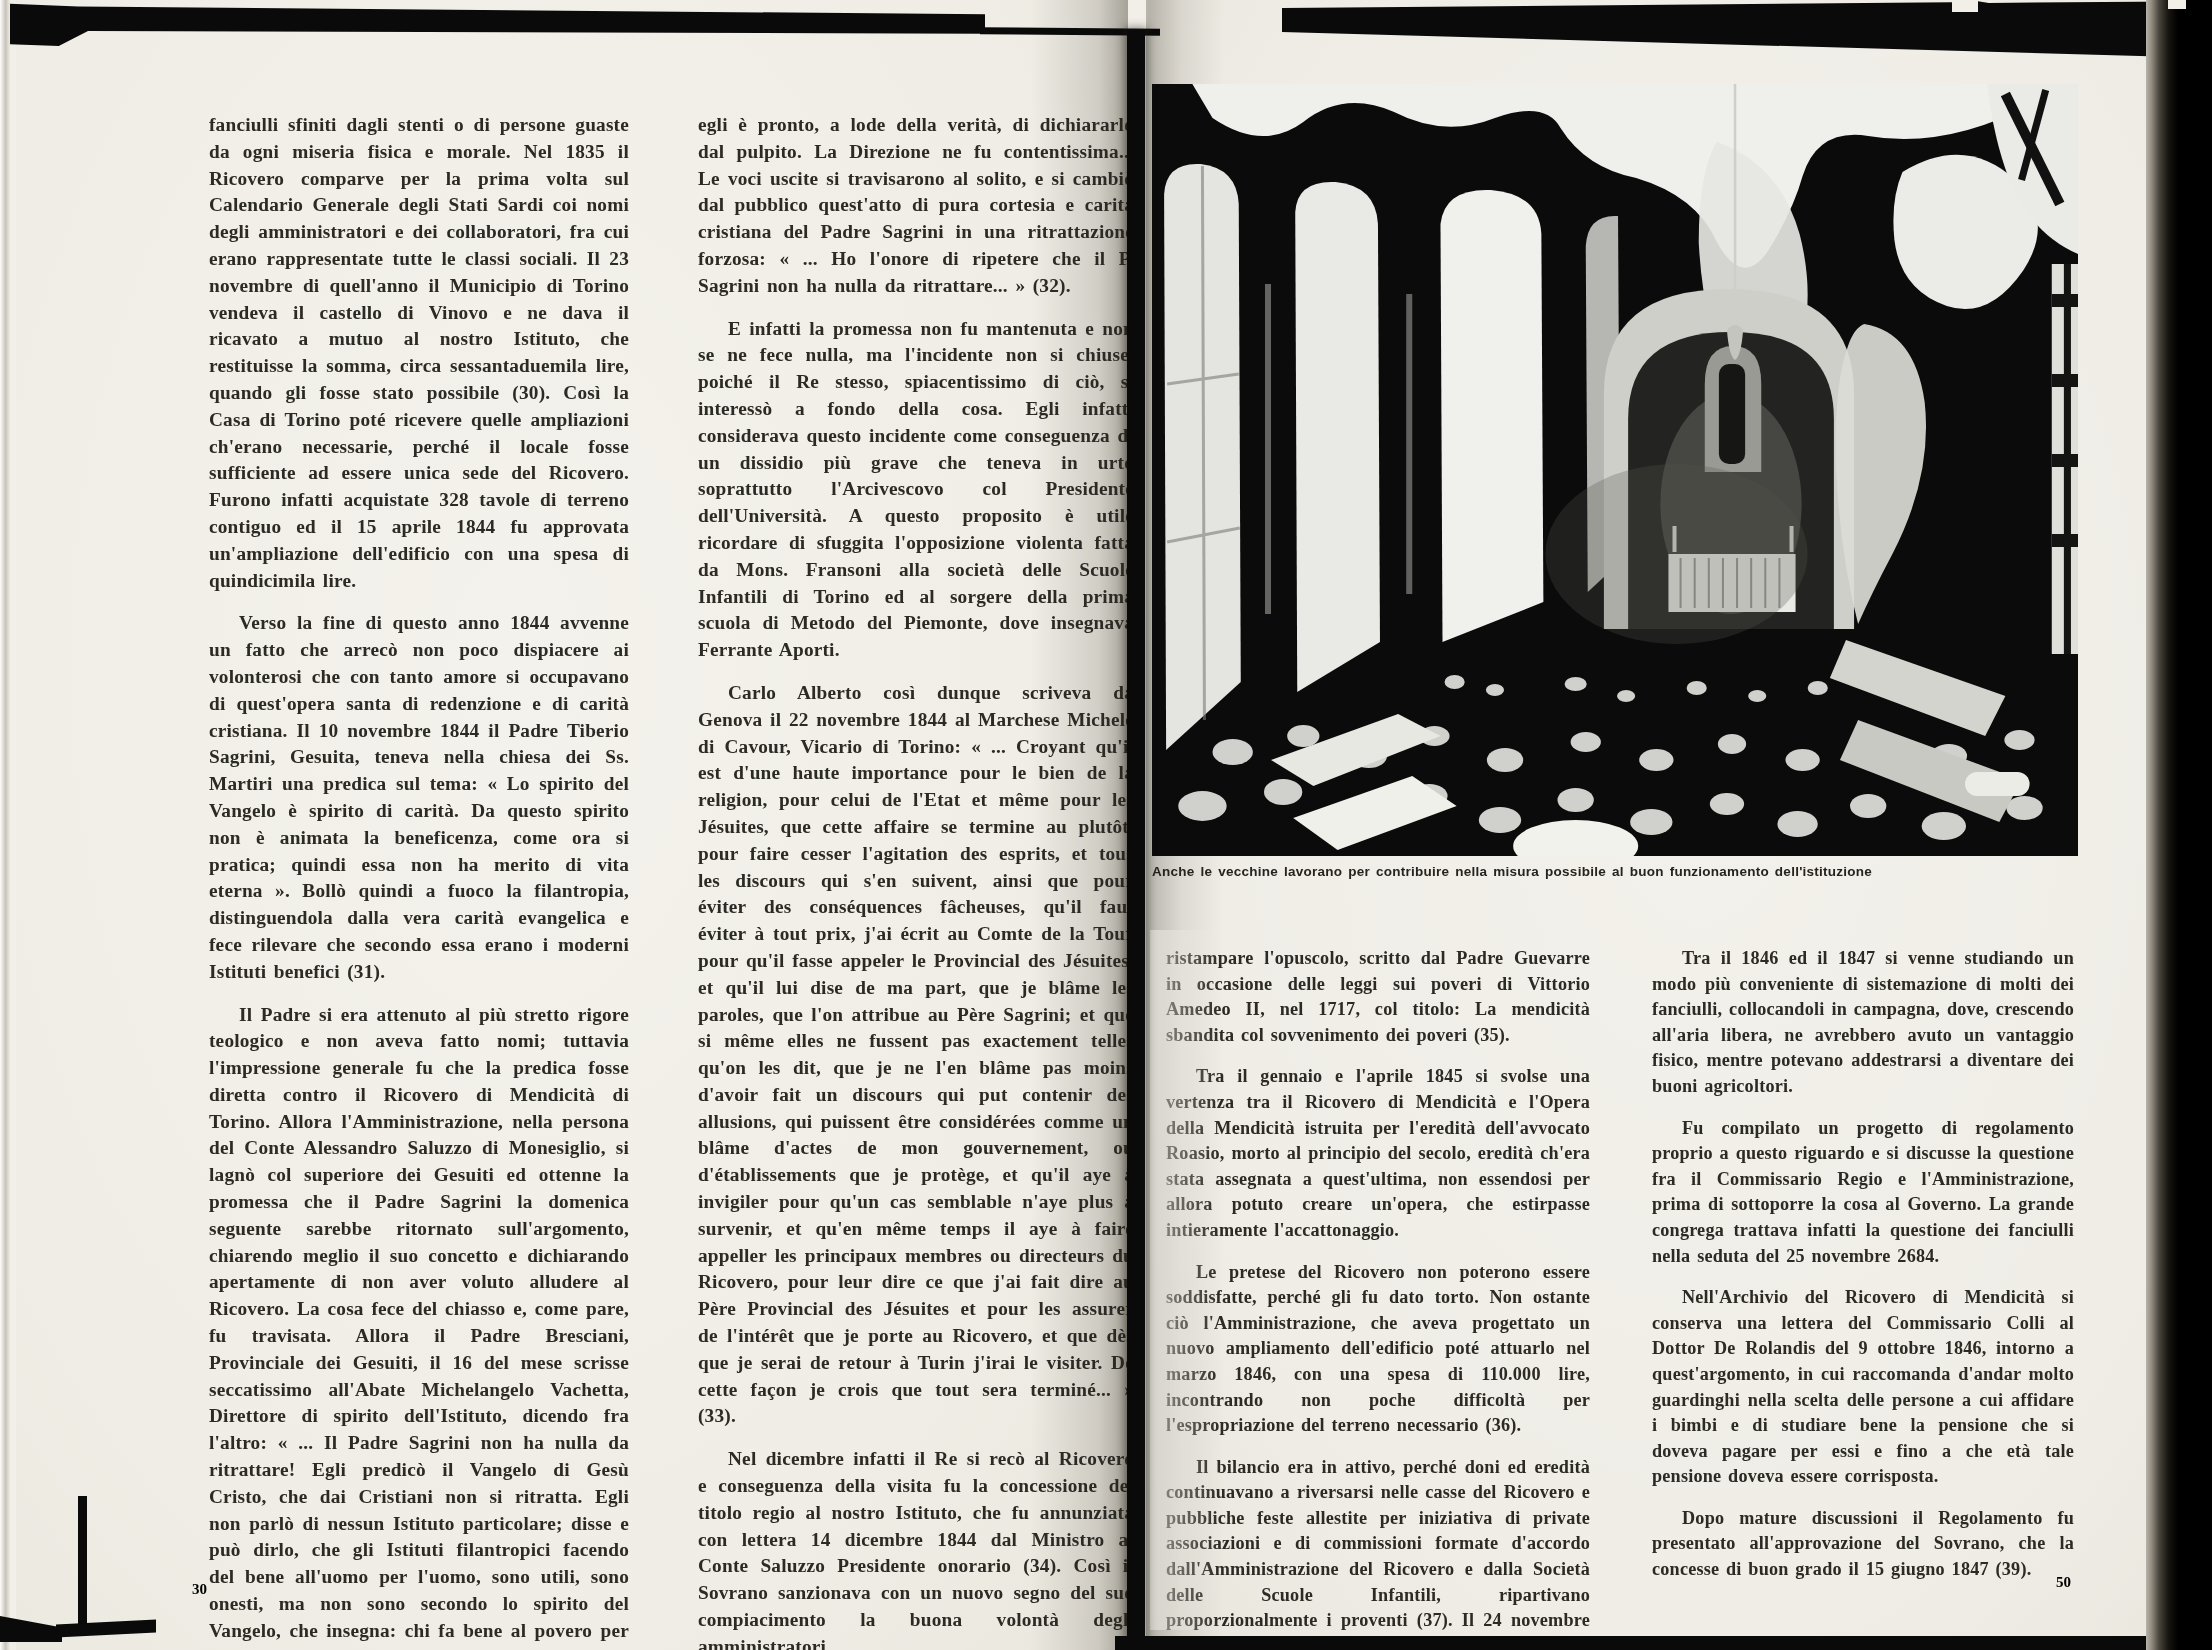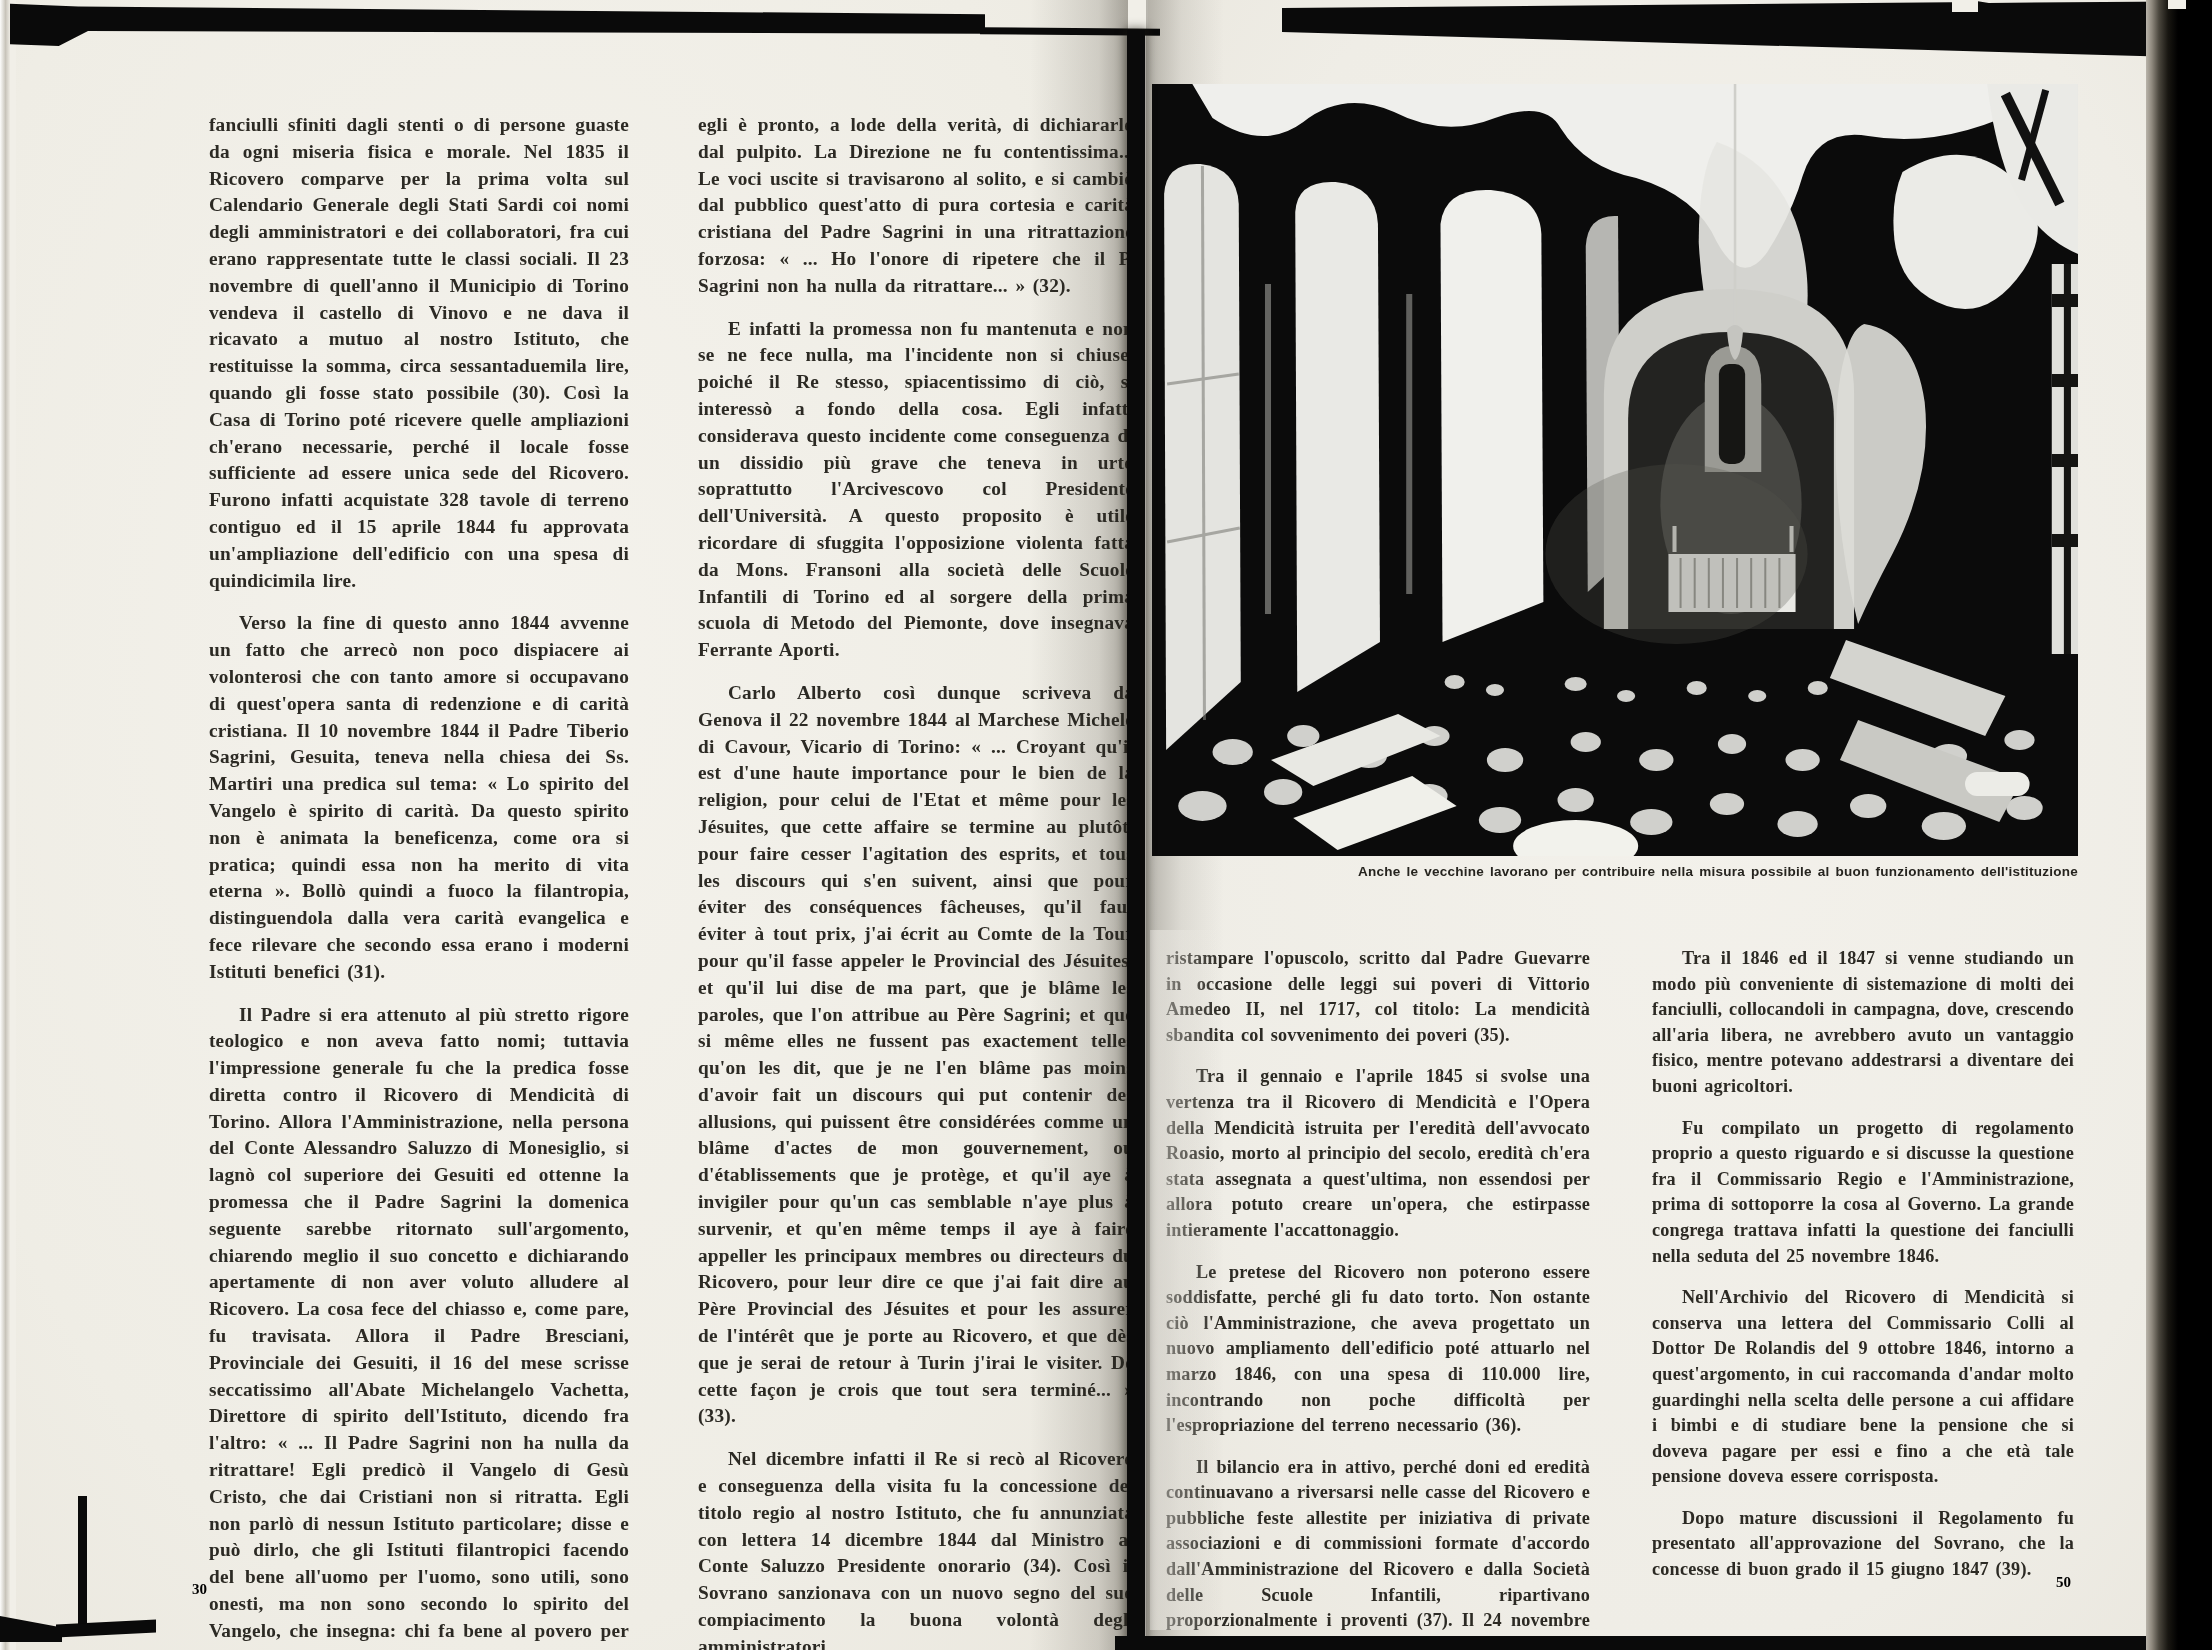--- a/index.html
+++ b/index.html
@@ -45,21 +45,21 @@
   #lp-col2{left:682px;top:96px;width:468px;}
   #rp-col1{left:1150px;top:930px;width:456px;}
   #rp-col2{left:1636px;top:930px;width:454px;}
   
   #rp-col1-fade{position:absolute;left:1150px;top:930px;width:70px;height:700px;
     background:linear-gradient(90deg,rgba(243,241,235,.55),rgba(243,241,235,0));pointer-events:none;}
   
   #photo{position:absolute;left:1152px;top:84px;width:926px;height:772px;background:#0b0b0b;}
   #photo svg{display:block;width:100%;height:100%;}
   
-  #photo-caption{position:absolute;left:1152px;top:864px;width:926px;text-align:right;
+  #photo-caption{position:absolute;left:1152px;top:864px;width:926px;text-align:left;
     font-family:"Liberation Sans",sans-serif;font-weight:700;font-size:13.5px;color:#26241f;
     letter-spacing:.25px;word-spacing:2px;filter:blur(.2px);}
   .folio{position:absolute;font-weight:700;font-size:15px;color:#000000;filter:blur(.3px);}
   #folio-left{left:192px;top:1581px;}
   #folio-right{left:2056px;top:1574px;}
 </style>
 </head>
 <body>
 
 <div class="page" id="left-page"></div>
@@ -80,21 +80,21 @@
     <p class="para ind">In quanto all'abate Sagrini lasciò un vivo ricordo in molti, non esente da un senso di rammarico e di disgusto ed il Gioberti nei Prolegomeni rimproverò il Sagrini d'aver inveito dal pulpito contro gli asili e le altre opere di bene. Di qui nacque una lunga polemica a cui partecipò il Padre Francesco Pellico, Gesuita, fratello di Silvio, controbattendo le affermazioni del Gioberti con altre asserzioni del Primato.</p>
   </div>
 <div class="col rp-col" id="rp-col1">
     <p class="para">ristampare l'opuscolo, scritto dal Padre Guevarre in occasione delle leggi sui poveri di Vittorio Amedeo II, nel 1717, col titolo: La mendicità sbandita col sovvenimento dei poveri (35).</p>
     <p class="para ind">Tra il gennaio e l'aprile 1845 si svolse una vertenza tra il Ricovero di Mendicità e l'Opera della Mendicità istruita per l'eredità dell'avvocato Roasio, morto al principio del secolo, eredità ch'era stata assegnata a quest'ultima, non essendosi per allora potuto creare un'opera, che estirpasse intieramente l'accattonaggio.</p>
     <p class="para ind">Le pretese del Ricovero non poterono essere soddisfatte, perché gli fu dato torto. Non ostante ciò l'Amministrazione, che aveva progettato un nuovo ampliamento dell'edificio poté attuarlo nel marzo 1846, con una spesa di 110.000 lire, incontrando non poche difficoltà per l'espropriazione del terreno necessario (36).</p>
     <p class="para ind">Il bilancio era in attivo, perché doni ed eredità continuavano a riversarsi nelle casse del Ricovero e pubbliche feste allestite per iniziativa di private associazioni e di commissioni formate d'accordo dall'Amministrazione del Ricovero e dalla Società delle Scuole Infantili, ripartivano proporzionalmente i proventi (37). Il 24 novembre 1846 l'incisore Galeazzi chiedeva autorizzazione al Ministero di coniare una medaglia per incarico della Società del R. Ricovero</p>
   </div>
 <div class="col rp-col" id="rp-col2">
     <p class="para ind">Tra il 1846 ed il 1847 si venne studiando un modo più conveniente di sistemazione di molti dei fanciulli, collocandoli in campagna, dove, crescendo all'aria libera, ne avrebbero avuto un vantaggio fisico, mentre potevano addestrarsi a diventare dei buoni agricoltori.</p>
-    <p class="para ind">Fu compilato un progetto di regolamento proprio a questo riguardo e si discusse la questione fra il Commissario Regio e l'Amministrazione, prima di sottoporre la cosa al Governo. La grande congrega trattava infatti la questione dei fanciulli nella seduta del 25 novembre 1846.</p>
+    <p class="para ind">Fu compilato un progetto di regolamento proprio a questo riguardo e si discusse la questione fra il Commissario Regio e l'Amministrazione, prima di sottoporre la cosa al Governo. La grande congrega trattava infatti la questione dei fanciulli nella seduta del 25 novembre 2684.</p>
     <p class="para ind">Nell'Archivio del Ricovero di Mendicità si conserva una lettera del Commissario Colli al Dottor De Rolandis del 9 ottobre 1846, intorno a quest'argomento, in cui raccomanda d'andar molto guardinghi nella scelta delle persone a cui affidare i bimbi e di studiare bene la pensione che si doveva pagare per essi e fino a che età tale pensione doveva essere corrisposta.</p>
     <p class="para ind">Dopo mature discussioni il Regolamento fu presentato all'approvazione del Sovrano, che la concesse di buon grado il 15 giugno 1847 (39).</p>
   </div>
 <div id="rp-col1-fade"></div>
 
 <div id="photo">
   <svg viewBox="0 0 918 772" preserveAspectRatio="none">
     <rect width="918" height="772" fill="#0b0b0b"></rect>
 
     <path d="M40,0 H880 V16 Q790,66 710,52 Q660,44 645,92 Q635,128 610,168 Q585,204 560,158 Q540,112 480,94 Q430,84 405,44 Q390,16 340,34 Q290,54 240,28 Q190,6 150,38 Q110,68 60,34 Z" fill="#efefec"></path>

